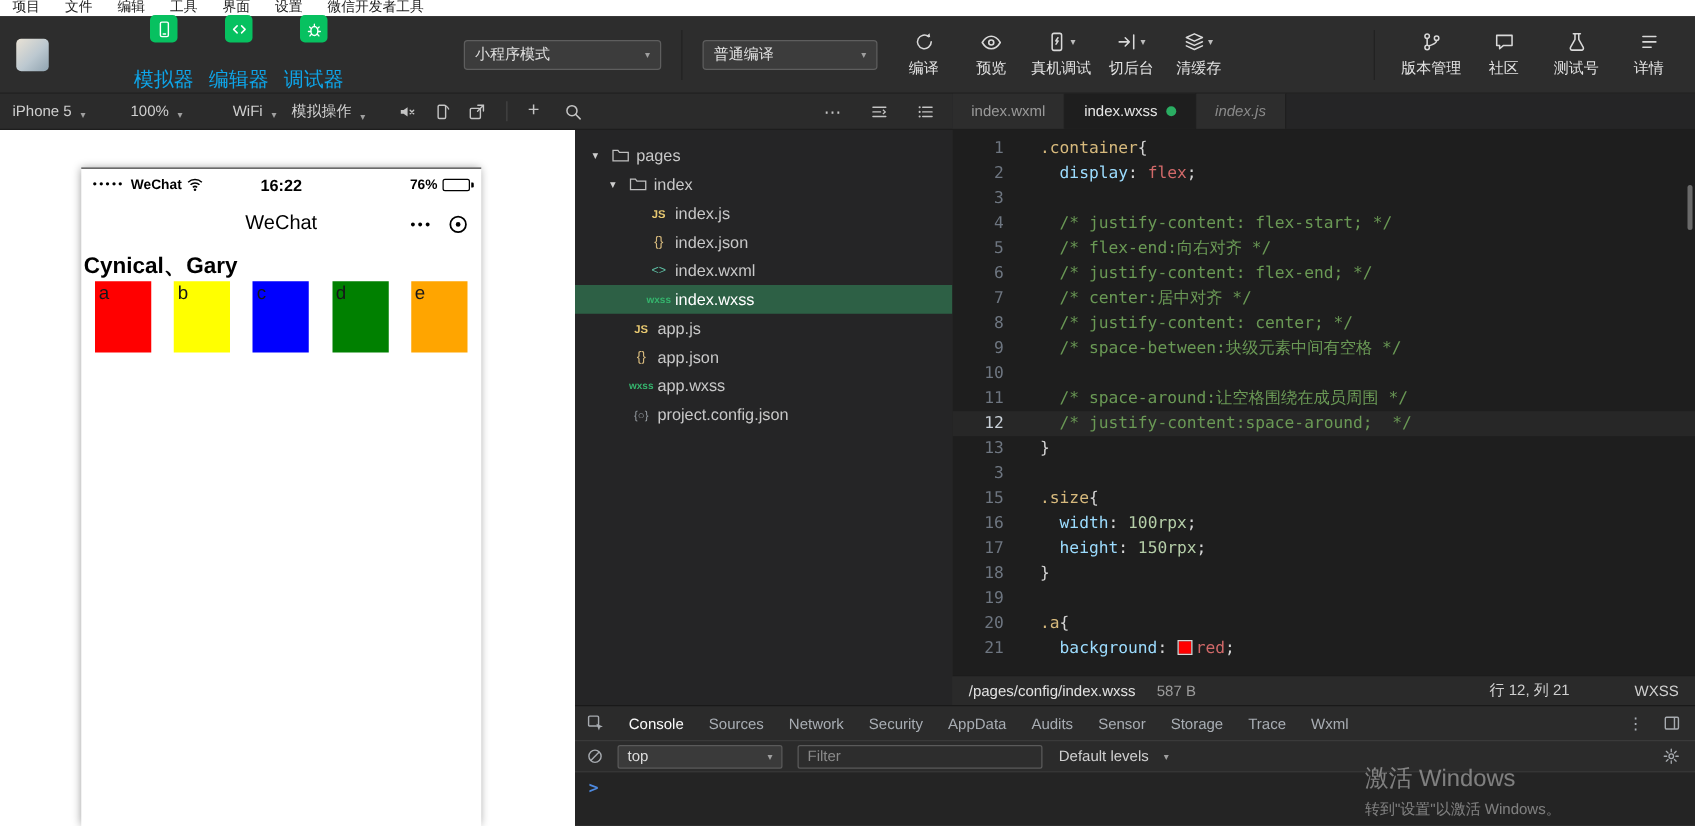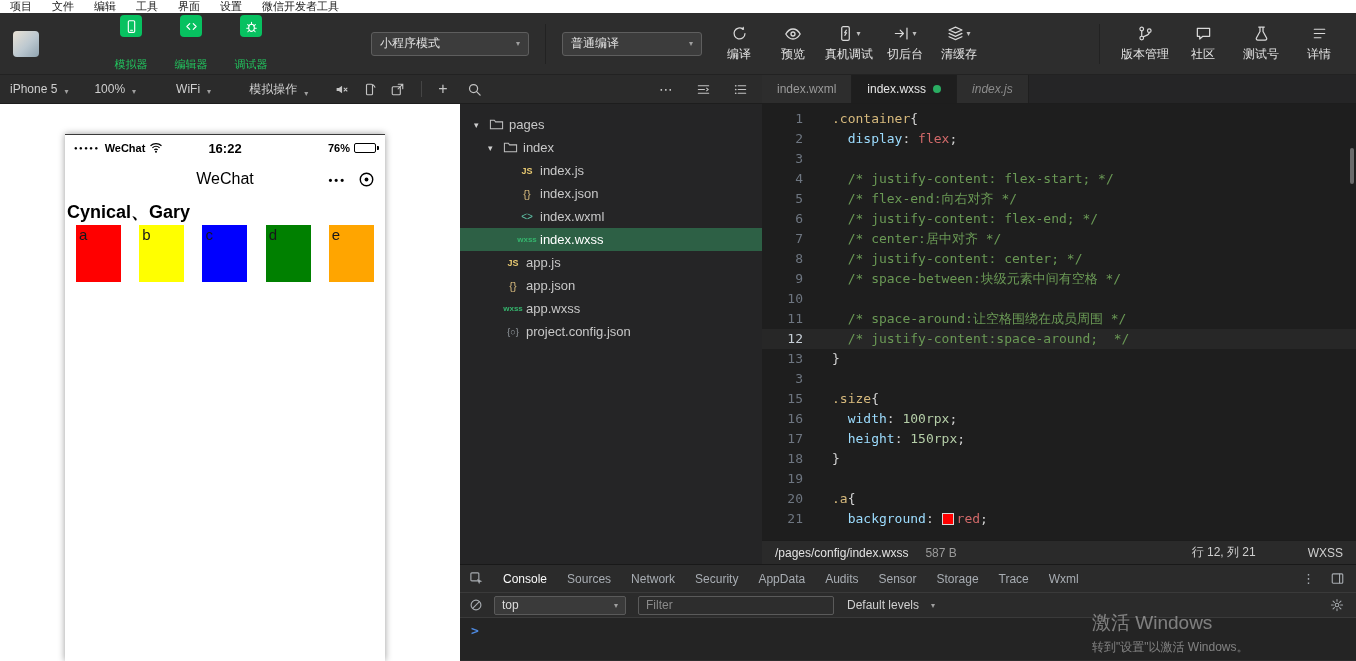--- a/index.html
+++ b/index.html
@@ -10,39 +10,39 @@
 
 .menubar{height:13px;background:#fff;display:flex;align-items:center;font-size:11px;color:#1a1a1a;overflow:hidden;flex:none}
 .menu-item{padding:0 10px;line-height:13px;cursor:default;white-space:nowrap}
 
 
 .toolbar{height:61px;background:#2d2d2d;display:flex;align-items:center;flex:none}
 .avatar{width:26px;height:26px;border-radius:4px;margin-left:13px;background:linear-gradient(135deg,#e9e2d5,#bcc8d0 55%,#8fa3b0);flex:none;cursor:pointer}
 .appbtns{display:flex;margin-left:62px}
 .app-btn{width:60px;display:flex;flex-direction:column;align-items:center;cursor:pointer}
 .gicon{width:22px;height:22px;border-radius:4px;background:#07c160;display:flex;align-items:center;justify-content:center}
-.app-label{font-size:11px;color:#22c55e;margin-top:20px;white-space:nowrap}
+.app-label{font-size:16px;color:#0ea5e9;margin-top:20px;white-space:nowrap}
 .dd{height:24px;background:#3c3c3c;border:1px solid #5e5e5e;border-radius:3px;display:flex;align-items:center;justify-content:space-between;padding:0 8px;font-size:12px;color:#e0e0e0;cursor:pointer}
 .dd.mode{width:158px;margin-left:90px}
 .dd.compile{width:140px}
 .ddcaret{font-size:8px;color:#9f9f9f;margin-left:7px}
 .vsep{width:1px;height:40px;background:#222;margin:0 16px;flex:none}
 .tb-actions{display:flex;margin-left:10px}
 .tb-item{min-width:54px;padding:0 5px;display:flex;flex-direction:column;align-items:center;cursor:pointer}
 .tb-ic{height:19px;display:flex;align-items:center;gap:2px}
 .mini-caret{font-size:8px;color:#bdbdbd}
 .tb-label{font-size:12px;color:#e3e3e3;margin-top:3px;white-space:nowrap}
 .tb-right{display:flex;margin-left:auto;margin-right:8px}
 .tb-right .tb-item{min-width:58px}
 
 
 .row2{height:30px;display:flex;flex:none;background:#2b2b2b;border-top:1px solid #222;border-bottom:1px solid #1d1d1d}
 .devbar{width:762px;display:flex;align-items:center;flex:none}
 .dev-dd{display:flex;align-items:flex-end;font-size:12px;color:#cfcfcf;cursor:pointer;white-space:nowrap}
-.d1{margin-left:10px}.d2{margin-left:26px}.d3{margin-left:40px}.d4{margin-left:38px}
+.d1{margin-left:10px}.d2{margin-left:36px}.d3{margin-left:40px}.d4{margin-left:12px}
 .dev-icons{display:flex;align-items:center;gap:13px;margin-left:26px}
 .dev-btn{cursor:pointer;display:flex;align-items:center}
 .vsep2{width:1px;height:16px;background:#454545;margin-left:16px;flex:none}
 .plus-btn{font-size:16px;color:#c4c4c4;cursor:pointer;margin-left:16px;line-height:1}
 .search-btn{margin-left:20px}
 .dev-right{display:flex;align-items:center;gap:22px;margin-left:auto;margin-right:14px}
 .more-glyph{color:#c4c4c4;font-size:14px;cursor:pointer;letter-spacing:1px;line-height:1}
 .tabstrip{flex:1;background:#252526;display:flex;align-items:stretch}
 .tab{display:flex;align-items:center;gap:7px;padding:0 15px;font-size:12px;color:#9a9a9a;background:#2d2d2d;border-right:1px solid #1f1f1f;cursor:pointer;white-space:nowrap}
 .tab.active{background:#1e1e1e;color:#e6e6e6}

